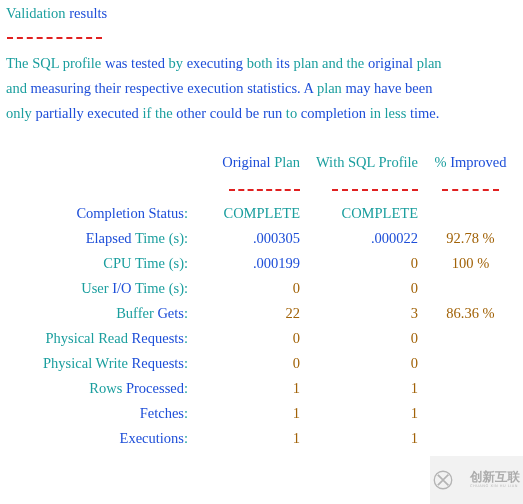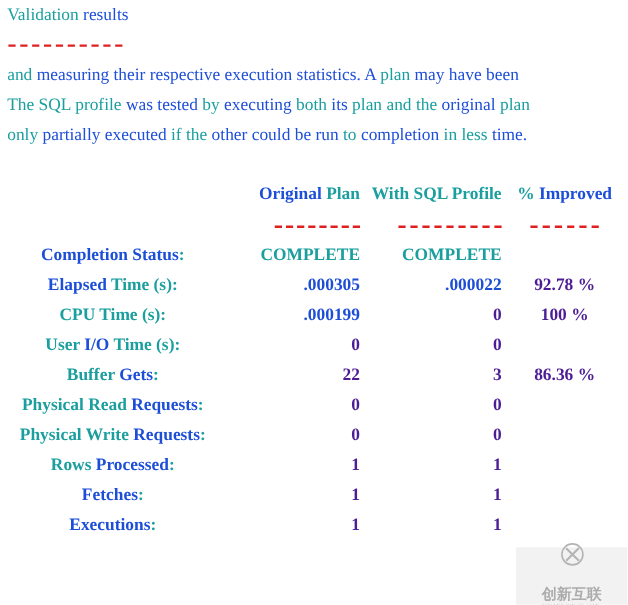--- a/index.html
+++ b/index.html
@@ -17,21 +17,21 @@
     color: #000000;
   }
   .page {
     position: relative;
     width: 523px;
     height: 504px;
     padding: 0;
   }
   .teal { color: #1a9e9e; margin-top: 25px; }
   .black { color: #1d4ed8; }
-  .blue { color: #4c1d95; }
+  .blue { color: #a16207; }
 
   
   .heading {
     position: absolute;
     left: 6px;
     top: 4px;
     white-space: nowrap;
     line-height: 18px;
   }
 
@@ -59,27 +59,27 @@
   
   .tbl {
     position: absolute;
     left: 0px;
     top: 150px;
     width: 523px;
     border-collapse: collapse;
   }
   .tbl td, .tbl th {
     padding: 0;
-    font-weight: bold;
+    font-weight: normal;
     vertical-align: baseline;
     line-height: 25px;
     font-size: 14.5px;
     white-space: nowrap;
   }
-  .col-label   { width: 188px; text-align: center; padding-left: 6px; }
+  .col-label   { width: 188px; text-align: right; padding-left: 6px; }
   .col-orig    { width: 112px; text-align: right; padding-right: 14px; }
   .col-prof    { width: 118px; text-align: right; padding-right: 18px; }
   .col-impr    { width: 105px; text-align: center; padding-right: 8px; }
 
   .hdr td { padding-bottom: 1px; }
 
   .dashcell { height: 14px; line-height: 14px; }
   .dash {
     display: inline-block;
     border-top: 2px dashed #e02020;
@@ -96,21 +96,20 @@
     right: 0px;
     bottom: 0px;
     width: 93px;
     height: 48px;
     background: #f2f2f2;
     display: flex;
     align-items: center;
     justify-content: center;
     gap: 17px;
     opacity: 0.95;
-    flex-direction: column;
   }
   .wm-mark {
     width: 20px;
     height: 20px;
     flex: 0 0 auto;
   }
   .wm-text {
     display: flex;
     flex-direction: column;
     align-items: flex-start;
@@ -137,22 +136,22 @@
 <div class="page">
 
   <div class="heading">
     <span class="teal">Validation</span>
     <span class="black">results</span>
   </div>
 
   <div class="rule-top"></div>
 
   <div class="para">
+    <span class="line"><span class="teal">The SQL profile</span><span class="black"> was tested</span><span class="teal"> by</span><span class="black"> executing</span><span class="teal"> both</span><span class="black"> its</span><span class="teal"> plan and the</span><span class="black"> original</span><span class="teal"> plan</span></span>
     <span class="line"><span class="teal">and</span><span class="black"> measuring their respective execution statistics. A</span><span class="teal"> plan</span><span class="black"> may have been</span></span>
-    <span class="line"><span class="teal">The SQL profile</span><span class="black"> was tested</span><span class="teal"> by</span><span class="black"> executing</span><span class="teal"> both</span><span class="black"> its</span><span class="teal"> plan and the</span><span class="black"> original</span><span class="teal"> plan</span></span>
     <span class="line"><span class="teal">only</span><span class="black"> partially executed</span><span class="teal"> if the</span><span class="black"> other could be run</span><span class="teal"> to</span><span class="black"> completion</span><span class="teal"> in less</span><span class="black"> time.</span></span>
   </div>
 
   <table class="tbl">
     <tbody>
       <tr class="hdr">
         <td class="col-label"></td>
         <td class="col-orig"><span class="black">Original </span><span class="teal">Plan</span></td>
         <td class="col-prof"><span class="teal">With SQL Profile</span></td>
         <td class="col-impr"><span class="teal">% </span><span class="black">Improved</span></td>

